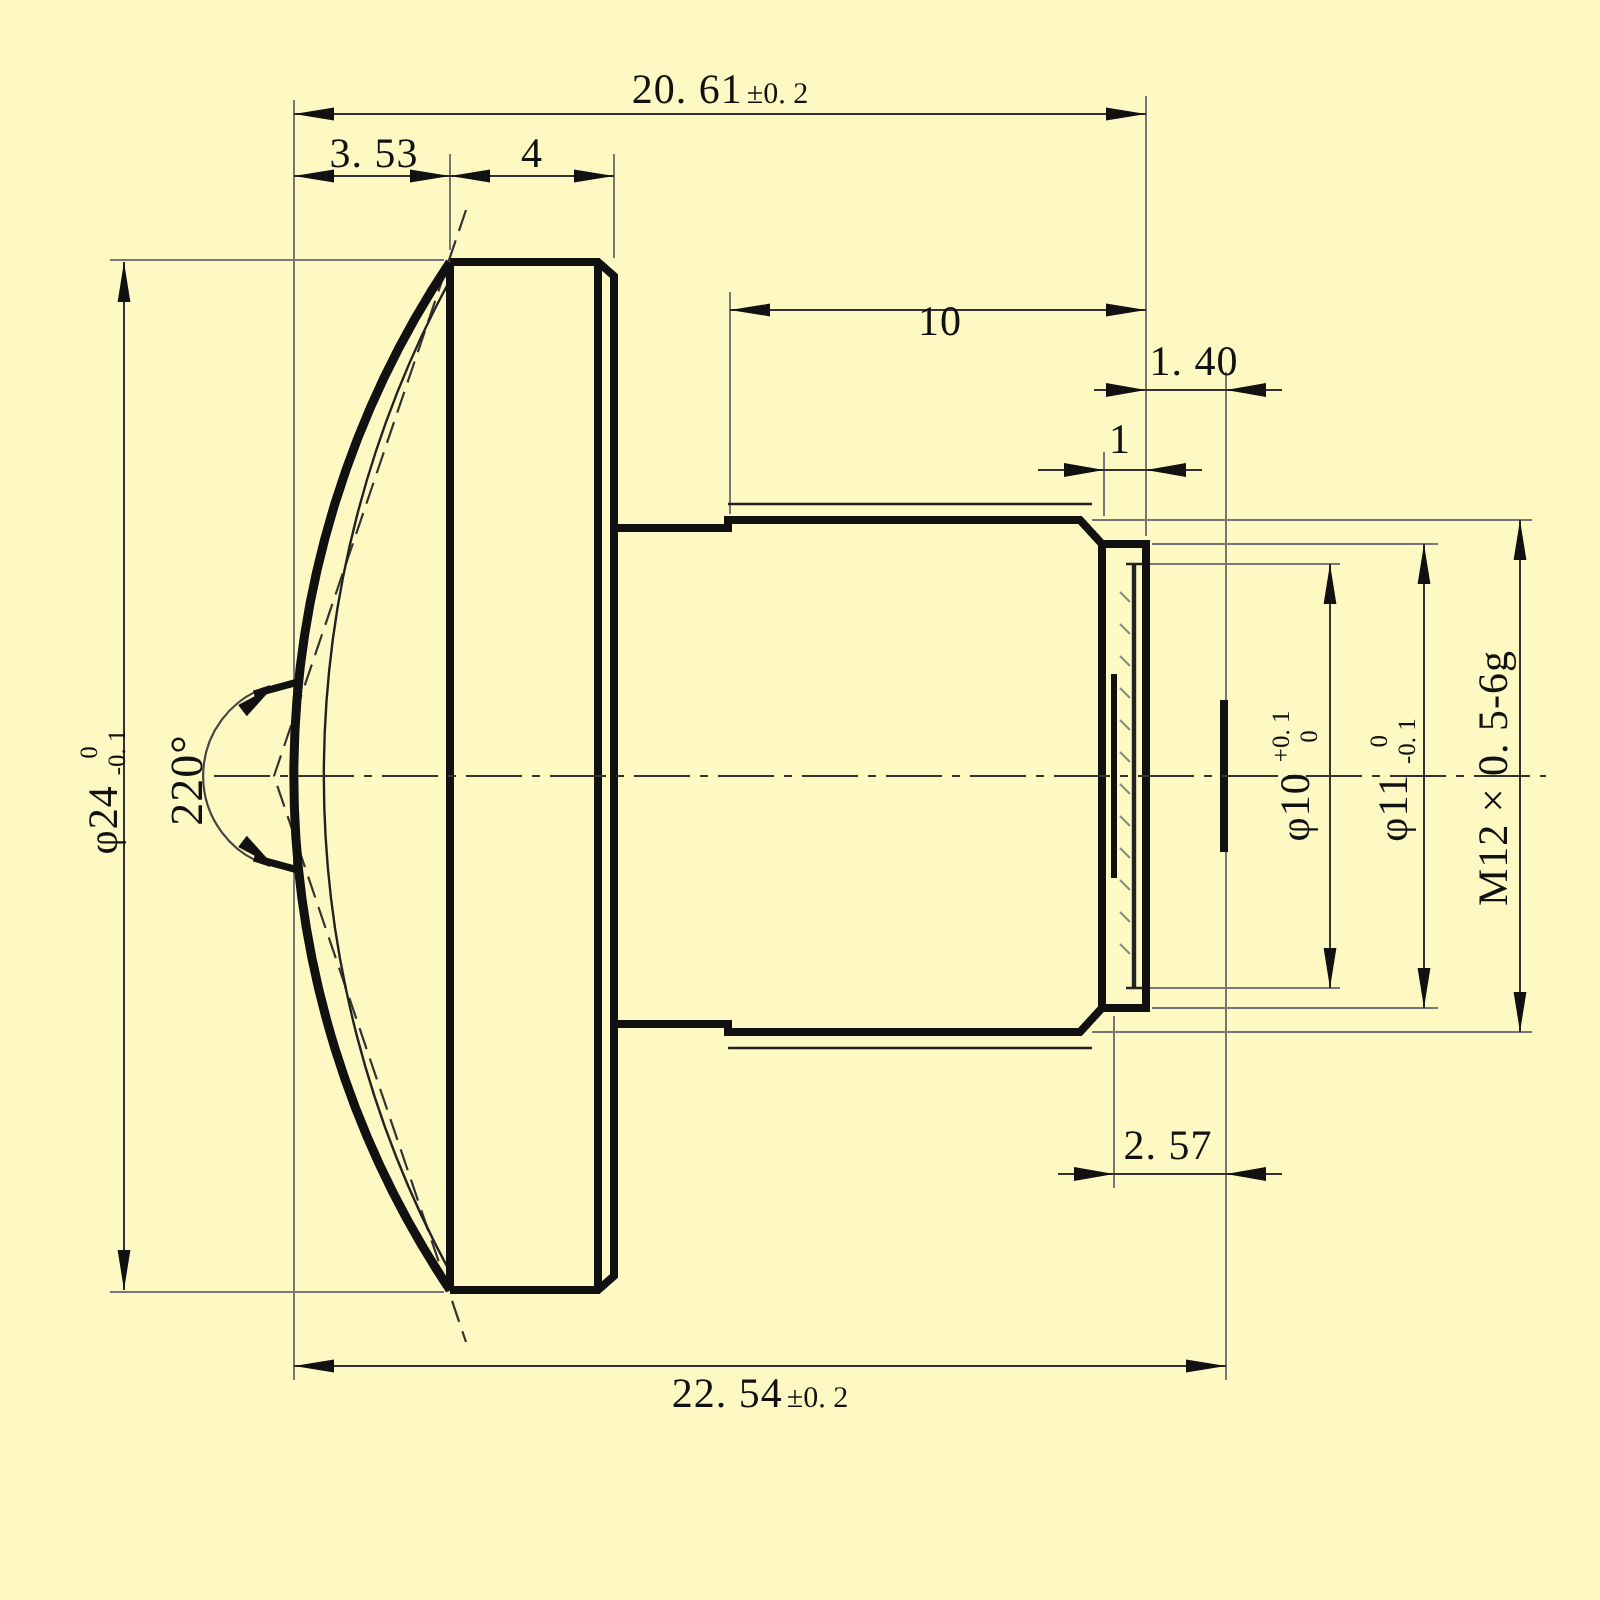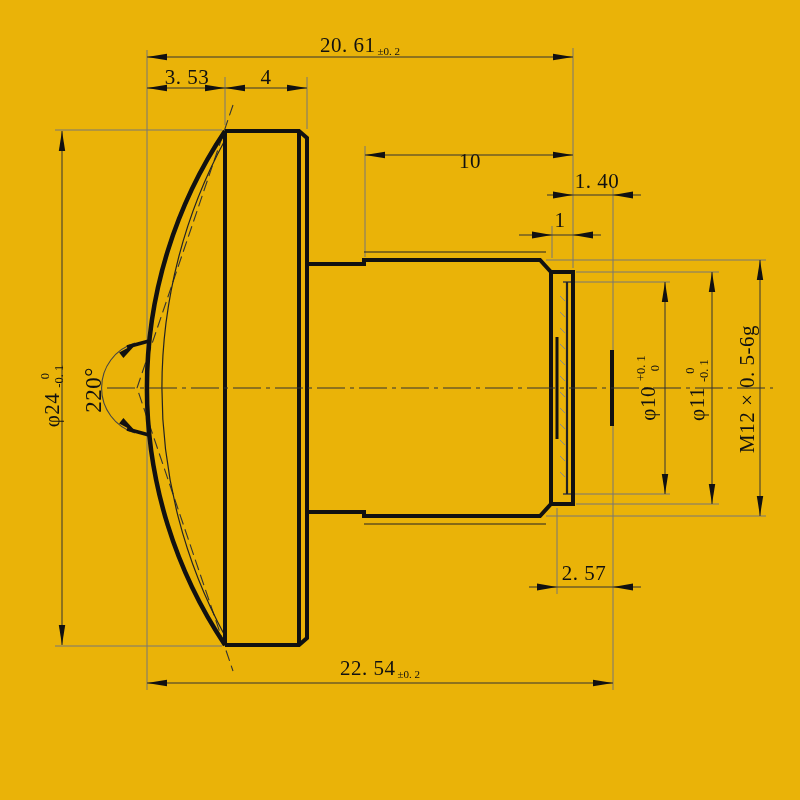--- a/index.html
+++ b/index.html
@@ -1,22 +1,22 @@
 <!DOCTYPE html>
 <html><head>
 <meta charset="utf-8">
 <style>
   html,body{margin:0;padding:0;background:#fff;}
-  #stage{position:relative;width:800px;height:800px;background:#eab308;overflow:hidden;
+  #stage{position:relative;width:800px;height:800px;background:#fef9c3;overflow:hidden;
          font-family:"Liberation Serif","DejaVu Serif",serif;color:#111;}
   svg{position:absolute;left:0;top:0;}
   .dim{position:absolute;transform:translate(-50%,-50%);white-space:nowrap;
        font-size:21px;letter-spacing:.5px;display:flex;align-items:center;gap:2px;color:#111;}
   .dim.vert{transform:translate(-50%,-50%) rotate(-90deg);}
-  .dim .tol{font-size:11px;letter-spacing:0;align-self:flex-end;padding-bottom:1px;}
+  .dim .tol{font-size:15px;letter-spacing:0;align-self:flex-end;padding-bottom:1px;}
   .stack{display:inline-flex;flex-direction:column;align-items:center;justify-content:center;
          font-size:12.5px;line-height:1.08;letter-spacing:0;margin-left:3px;}
   .angle{font-size:23px;}
 </style>
 </head>
 <body>
 
 <div id="stage">
 
 <svg width="800" height="800" viewBox="0 0 800 800">
@@ -130,21 +130,21 @@
 </div>
 
 <div class="dim" style="left:560px;top:220px">
   <span>1</span>
 </div>
 
 <div class="dim" style="left:584px;top:573px">
   <span>2. 57</span>
 </div>
 
-<div class="dim" style="left:380px;top:668px">
+<div class="dim" style="left:380px;top:697px">
   <span>22. 54</span>
   <span class="tol">±0. 2</span>
 </div>
 
 <div class="dim vert angle" style="left:94px;top:390px">
   <span>220°</span>
 </div>
 
 <div class="dim vert" style="left:52px;top:396px">
   <span>φ24</span>

